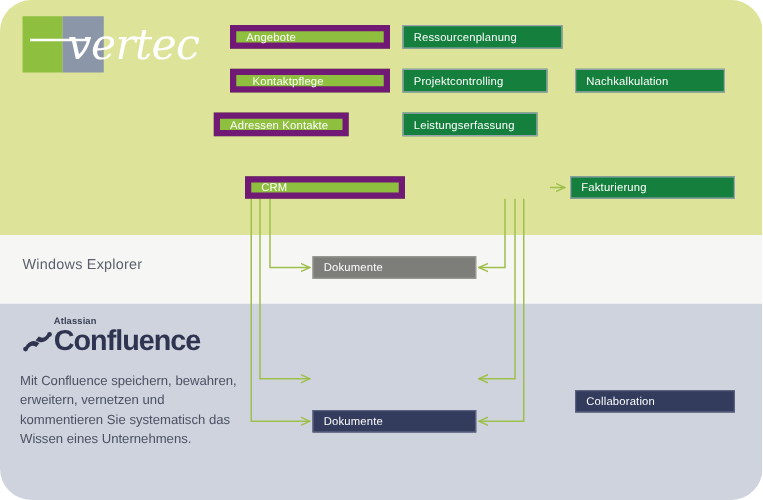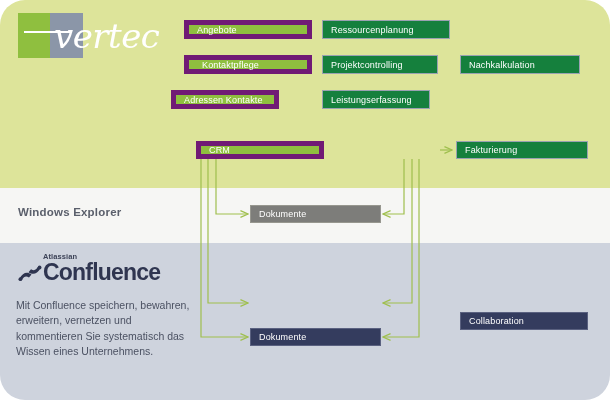--- a/index.html
+++ b/index.html
@@ -33,21 +33,21 @@
 
   
   #vertec-intro{
     position:absolute;left:14px;top:62px;width:168px;
     font-size:10.5px;line-height:15.3px;color:#4d5a33;
   }
 
   
   #explorer-label{
     position:absolute;left:18px;top:206px;
-    font-size:11.5px;font-weight:bold;color:#5a5f6b;
+    font-size:11.5px;font-weight:normal;color:#5a5f6b;
     letter-spacing:.2px;
   }
 
   
   #confluence-logo{position:absolute;left:18px;top:252px;width:160px;height:36px;}
   #atlassian-word{
     position:absolute;left:25px;top:0;
     font-size:7.5px;font-weight:bold;color:#3c4257;letter-spacing:.1px;
   }
   #confluence-mark{position:absolute;left:0px;top:10px;width:24px;height:22px;}

